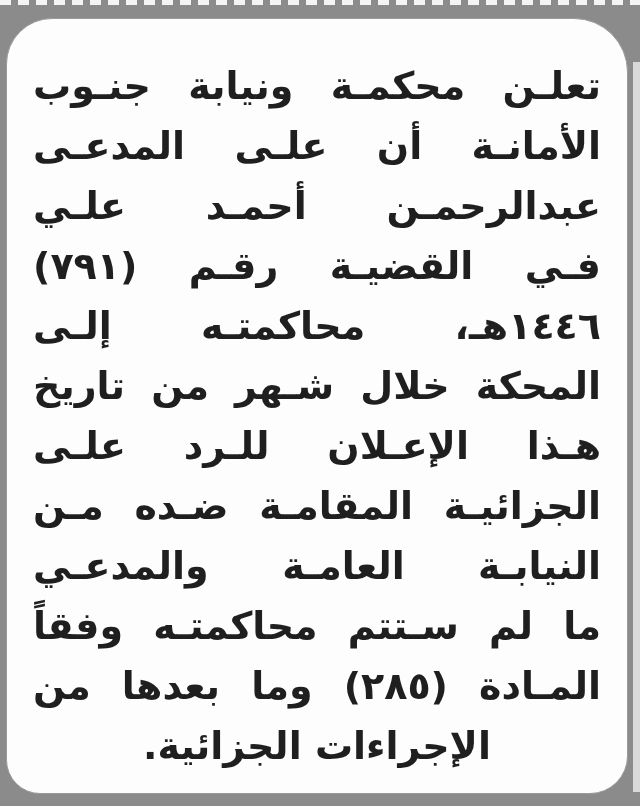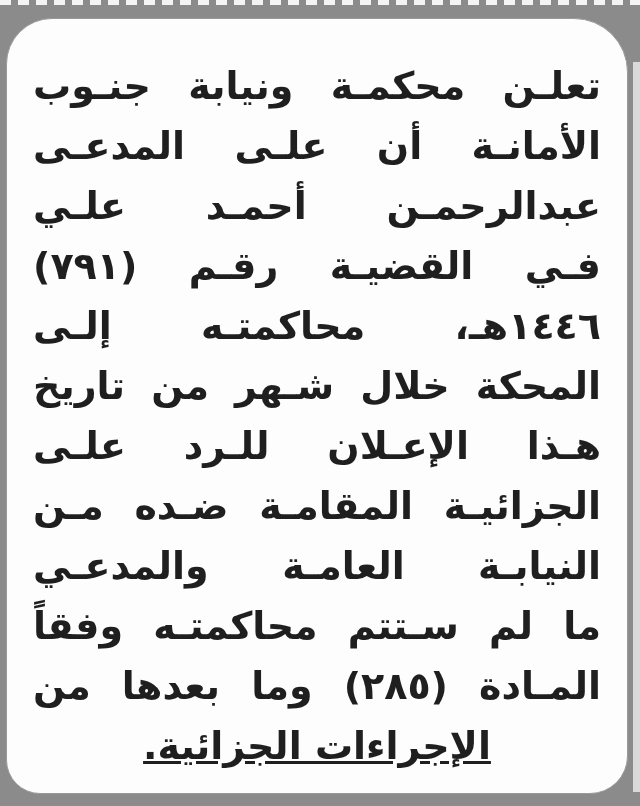--- a/index.html
+++ b/index.html
@@ -49,21 +49,20 @@
     font-size: 38px;
     font-weight: 700;
     color: #1f1f1f;
     text-align: justify;
     text-align-last: justify;
     -moz-text-align-last: justify;
   }
   .line.center {
     text-align: right;
     text-align-last: center;
-    text-decoration: underline;
     -moz-text-align-last: center;
   }
 </style>
 </head>
 <body>
 
 <div class="perforation"></div>
 <div class="edge-sliver"></div>
 
 <div class="card">

